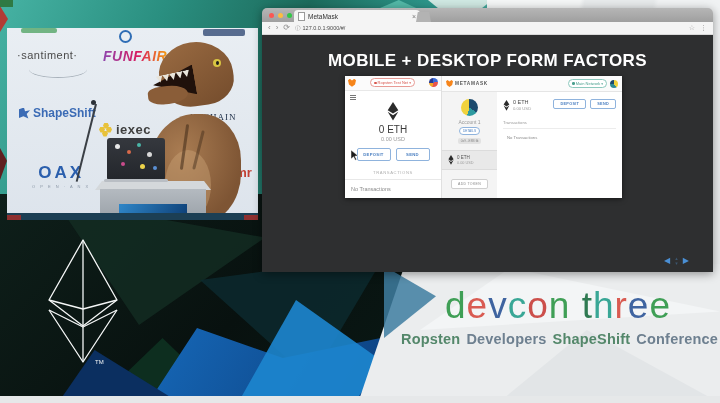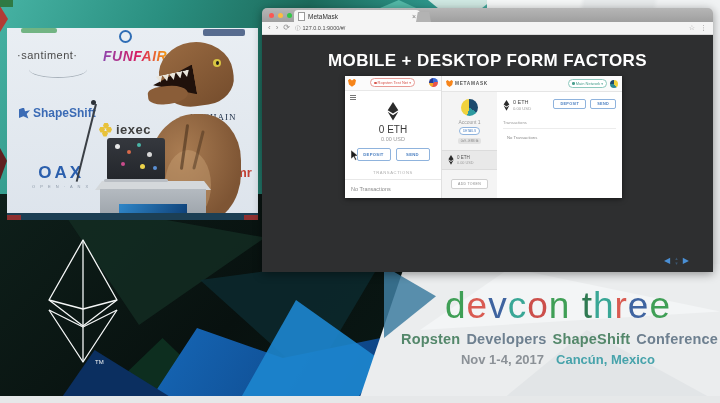--- a/index.html
+++ b/index.html
@@ -238,23 +238,20 @@
       <path d="M4 72 L38 124 L72 72"></path>
       <path d="M4 72 L38 89 L72 72"></path>
       <path d="M38 89 L38 124"></path>
     </g>
     <text x="50" y="126" font-size="6" fill="#f5f7f7">TM</text>
   </svg>
 
   <div class="abs devcon">
     <div class="devcon-title"><span style="color: rgb(63, 159, 86);">d</span><span style="color: rgb(217, 91, 82);">e</span><span style="color: rgb(63, 100, 160);">v</span><span style="color: rgb(57, 167, 150);">c</span><span style="color: rgb(204, 79, 75);">o</span><span style="color: rgb(63, 159, 86);">n</span><span> </span><span style="color: rgb(47, 122, 82);">t</span><span style="color: rgb(57, 167, 150);">h</span><span style="color: rgb(217, 91, 82);">r</span><span style="color: rgb(63, 100, 160);">e</span><span style="color: rgb(63, 159, 86);">e</span></div>
     <div class="devcon-sub"><span style="color: rgb(83, 135, 106);">Ropsten</span><span style="color: rgb(110, 128, 144);">Developers</span><span style="color: rgb(83, 135, 106);">ShapeShift</span><span style="color: rgb(110, 128, 144);">Conference</span></div>
-    <div class="devcon-date">
-      <span class="dt">Nov 1-4, 2017</span><span class="loc">Cancún, Mexico</span>
-    </div>
   </div>
 
   <div class="abs video">
     <div class="lg cut-green"></div>
     <div class="lg ring-blue"></div>
     <div class="lg cut-navy"></div>
     <div class="lg lg-sant">·santiment·</div>
     <div class="lg sant-arc"></div>
     <div class="lg lg-fun">FUNFAIR</div>
     <div class="lg lg-ss">

